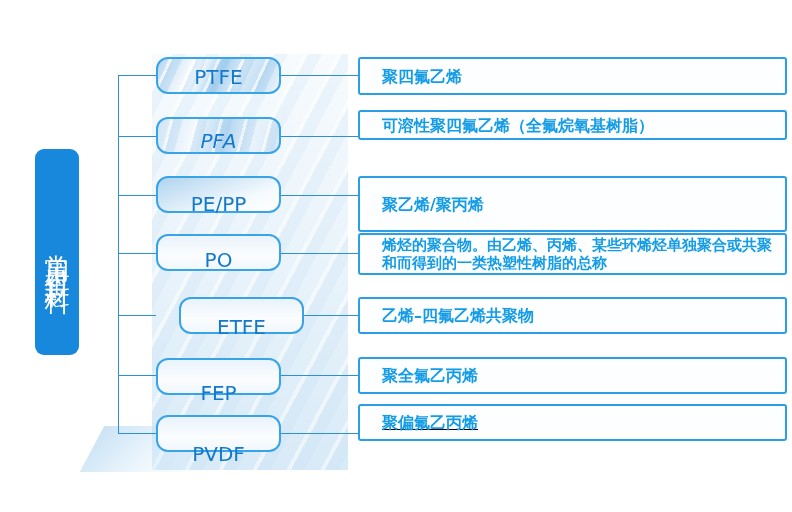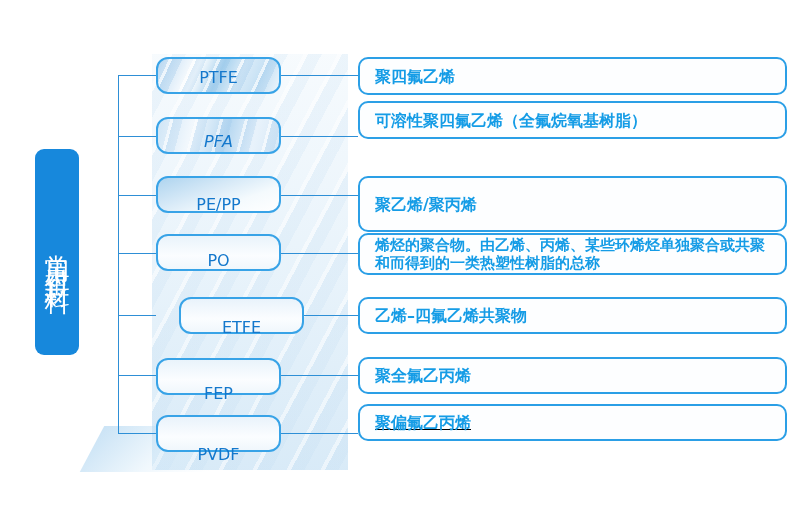--- a/index.html
+++ b/index.html
@@ -33,35 +33,35 @@
   
   .trunk{position:absolute;left:118px;top:75px;width:1px;height:359px;background:#2e8fd6;}
   .hline{position:absolute;height:1px;background:#2e8fd6;}
   
   .abbr-box{
     position:absolute;left:156px;width:125px;height:37px;
     border:2px solid #38a3e7;border-radius:12px;box-sizing:border-box;
   }
   .abbr-label{
     position:absolute;left:0;right:0;text-align:center;
-    font-size:16px;font-weight:500;color:#1478cc;line-height:21px;white-space:nowrap;
+    font-size:20px;font-weight:500;color:#1478cc;line-height:21px;white-space:nowrap;
   }
   .tex-a{background:
       repeating-linear-gradient(115deg, rgba(255,255,255,0) 0 10px, rgba(255,255,255,0.65) 10px 13px, rgba(140,190,230,0.25) 13px 22px),
       linear-gradient(115deg,#b6d6f0 0%,#e6f1fa 20%,#ffffff 32%,#a9d2ee 50%,#dcecf8 66%,#c4e0f4 82%,#eef6fc 100%);}
   .tex-b{background:
       repeating-linear-gradient(105deg, rgba(255,255,255,0) 0 12px, rgba(255,255,255,0.6) 12px 15px, rgba(150,195,232,0.22) 15px 24px),
       linear-gradient(105deg,#cfe5f6 0%,#f2f8fd 28%,#b7d8f1 56%,#e8f2fb 78%,#d5e8f7 100%); font-style: italic;}
   .tex-c{background:linear-gradient(160deg,#aed4ef 0%,#d6e9f7 38%,#f4fafd 68%,#ffffff 100%);}
   .tex-d{background:linear-gradient(180deg,#e9f3fb 0%,#fbfdff 60%,#f0f7fc 100%);}
   
   .desc-box{
     position:absolute;left:358px;width:429px;
-    background:#fdfeff;border:2px solid #2b9fe6;border-radius:10px;box-sizing:border-box;
-    display:flex;align-items:center;padding-left:15px;padding-right:10px;
+    background:#fdfeff;border:2px solid #2b9fe6;border-radius:3px;box-sizing:border-box;
+    display:flex;align-items:center;padding-left:22px;padding-right:10px;
   }
   .desc-text{font-size:16px;font-weight:bold;color:#159ce6;line-height:19px;}
   .desc-small{font-size:15px;line-height:18px;}
 </style>
 </head>
 <body>
 
 <div class="canvas">
 
   <div class="bg-band"></div>
@@ -80,21 +80,21 @@
   </div>
   <div class="desc-box" style="top:57px;height:38px;">
     <span class="desc-text">聚四氟乙烯</span>
   </div>
 
   <div class="hline" style="left:118px;top:136px;width:38px;"></div>
   <div class="hline" style="left:281px;top:136px;width:77px;"></div>
   <div class="abbr-box tex-b" style="top:117px;">
     <span class="abbr-label" style="top:12px;">PFA</span>
   </div>
-  <div class="desc-box" style="top:101px;height:38px;">
+  <div class="desc-box" style="top:110px;height:30px;">
     <span class="desc-text">可溶性聚四氟乙烯（全氟烷氧基树脂）</span>
   </div>
 
   <div class="hline" style="left:118px;top:195px;width:38px;"></div>
   <div class="hline" style="left:281px;top:195px;width:77px;"></div>
   <div class="abbr-box tex-c" style="top:176px;">
     <span class="abbr-label" style="top:16px;">PE/PP</span>
   </div>
   <div class="desc-box" style="top:176px;height:56px;">
     <span class="desc-text">聚乙烯/聚丙烯</span>

